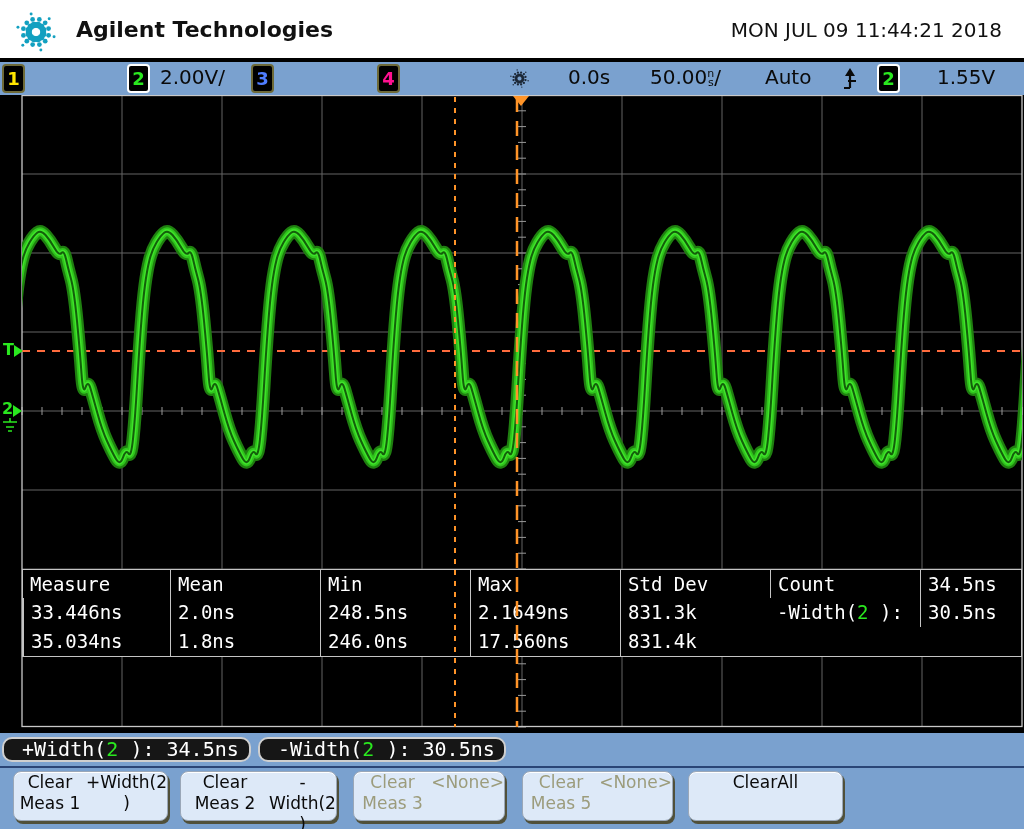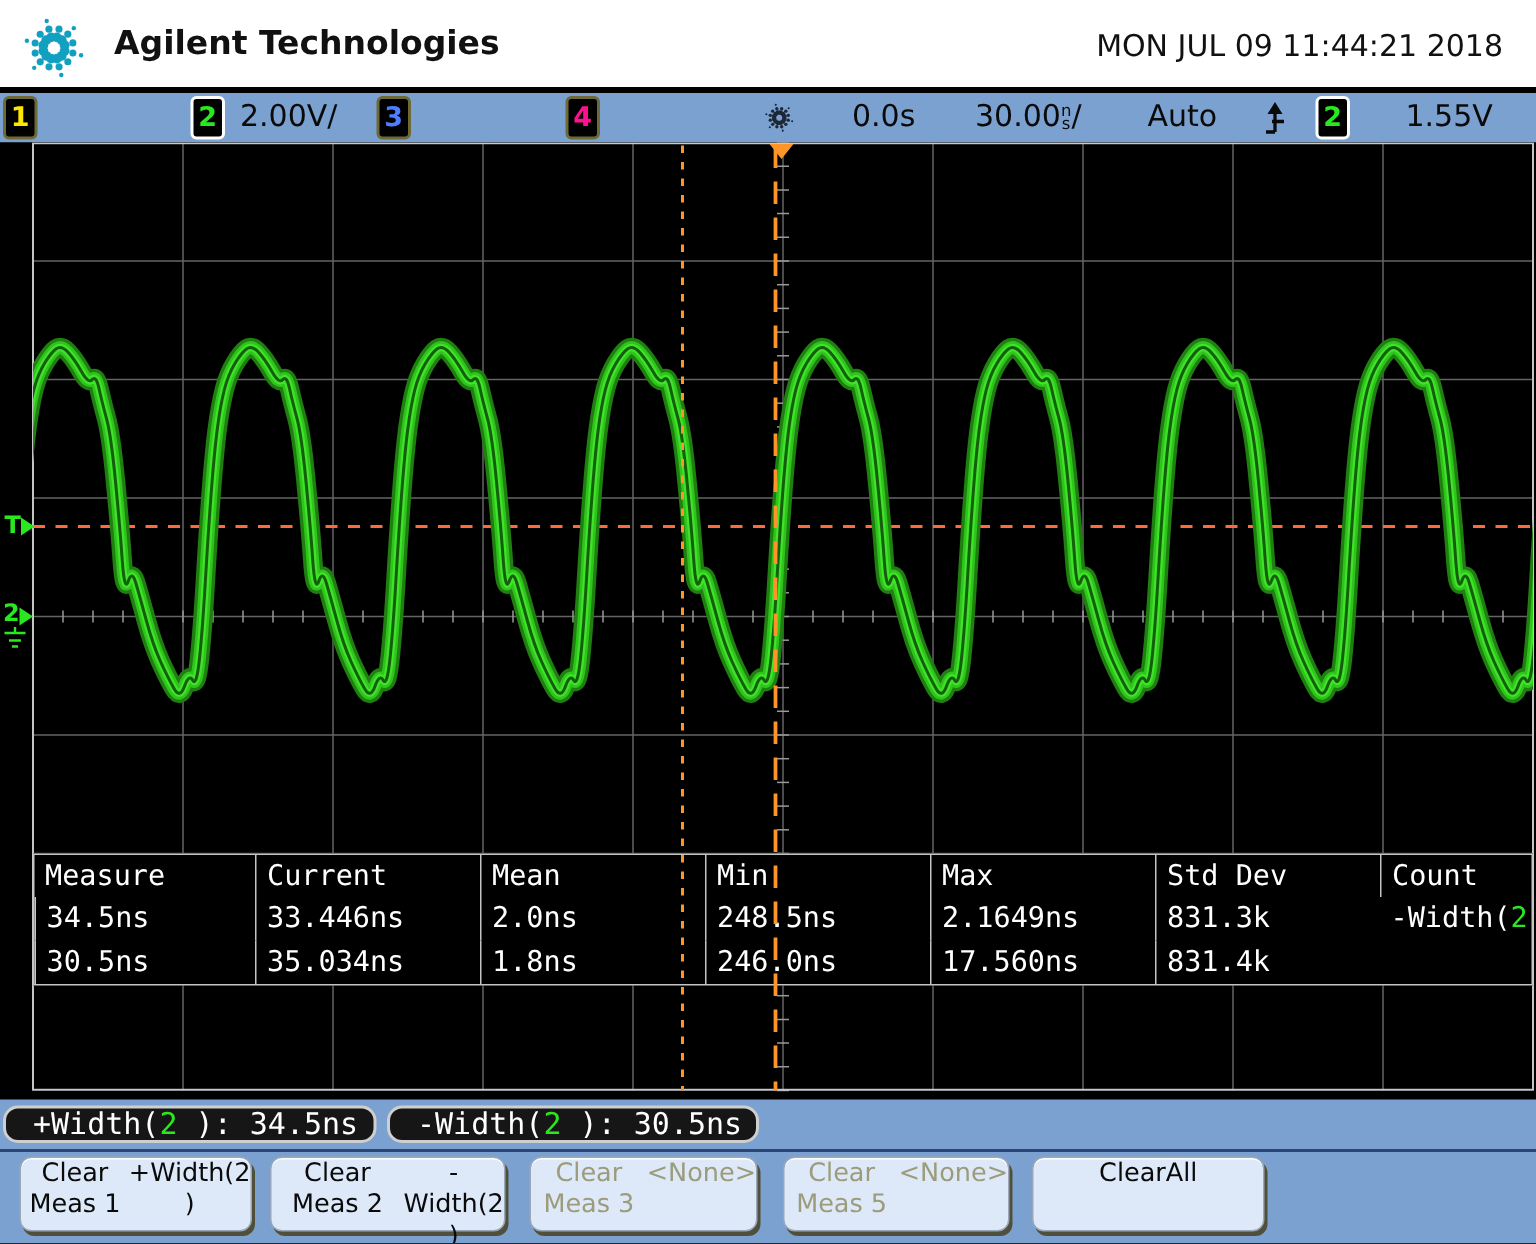--- a/index.html
+++ b/index.html
@@ -130,21 +130,21 @@
         <circle cx="14.399781931622542" cy="10.117635076529204" r="1.55" fill="#1c2838"></circle>
         <circle cx="15.09389942173136" cy="7.508382135566017" r="1.125" fill="#1c2838"></circle>
         <circle cx="15.970416472386752" cy="11.020677017216153" r="1.55" fill="#1c2838"></circle>
         <circle cx="17.876166322513676" cy="9.108056430497186" r="1.125" fill="#1c2838"></circle>
         <circle cx="19.7819161726406" cy="7.195435843778217" r="0.7000000000000001" fill="#1c2838"></circle>
         <circle cx="16.87910491440639" cy="12.588051548915955" r="1.55" fill="#1c2838"></circle>
         <circle cx="19.485842991234176" cy="11.88454845807969" r="1.125" fill="#1c2838"></circle>
       </svg>
     <div class="sb-text" style="left:568px">0.0s</div>
     <div class="sb-text" style="left:650px">
-      <span>30.00</span><span class="tb-unit"><span style="display:block">n</span><span style="display:block">s</span></span><span>/</span>
+      <span>50.00</span><span class="tb-unit"><span style="display:block">n</span><span style="display:block">s</span></span><span>/</span>
     </div>
     <div class="sb-text" style="left:765px">Auto</div>
     <svg class="trig-glyph" style="left:842px" width="16" height="26" viewBox="0 0 16 26">
       <polygon points="8,2 3,10 13,10" fill="#0a0a0a"></polygon>
       <path d="M8,8 V22 M2,22 H8 M6,15 H14" stroke="#0a0a0a" stroke-width="2.2" fill="none"></path>
     </svg>
     <div class="badge active" style="left: 877px; color: rgb(42, 232, 31);">2</div>
     <div class="sb-text" style="left:937px">1.55V</div>
   </div>
 
@@ -280,21 +280,20 @@
   <div class="lmark" style="left:3px;top:340px;font-size:16px">T</div>
   <div class="tri" style="left:14px;top:345px"></div>
   <div class="lmark" style="left:2px;top:399px;font-size:16px">2</div>
   <div class="tri" style="left:13px;top:405px"></div>
   <svg style="position:absolute;left:2px;top:418px;z-index:5" width="16" height="16" viewBox="0 0 16 16">
     <path d="M8,0 V4 M1,4 H15 M4,9 H12 M6,13 H10" stroke="#2ae81f" stroke-width="1.6" fill="none"></path>
   </svg>
 
   <div class="meastable">
     <div class="cell hd">Measure</div>
-    <div class="cell hd sep">Current</div>
     <div class="cell hd sep">Mean</div>
     <div class="cell hd sep">Min</div>
     <div class="cell hd sep">Max</div>
     <div class="cell hd sep">Std Dev</div>
     <div class="cell hd sep">Count</div>
 
     <div class="cell sep">34.5ns</div>
     <div class="cell sep">33.446ns</div>
     <div class="cell sep">2.0ns</div>
     <div class="cell sep">248.5ns</div>

